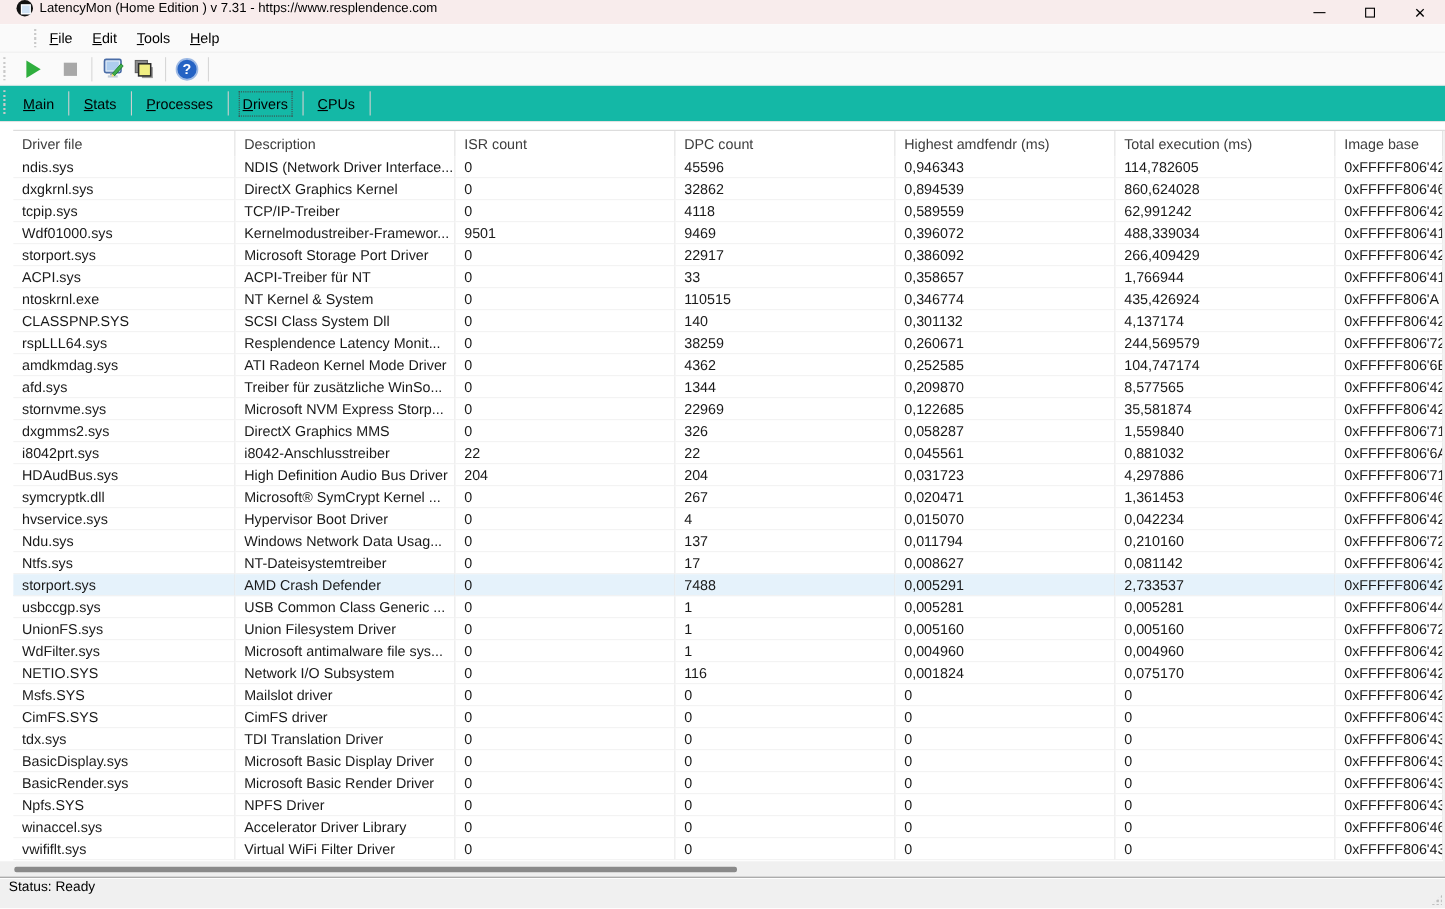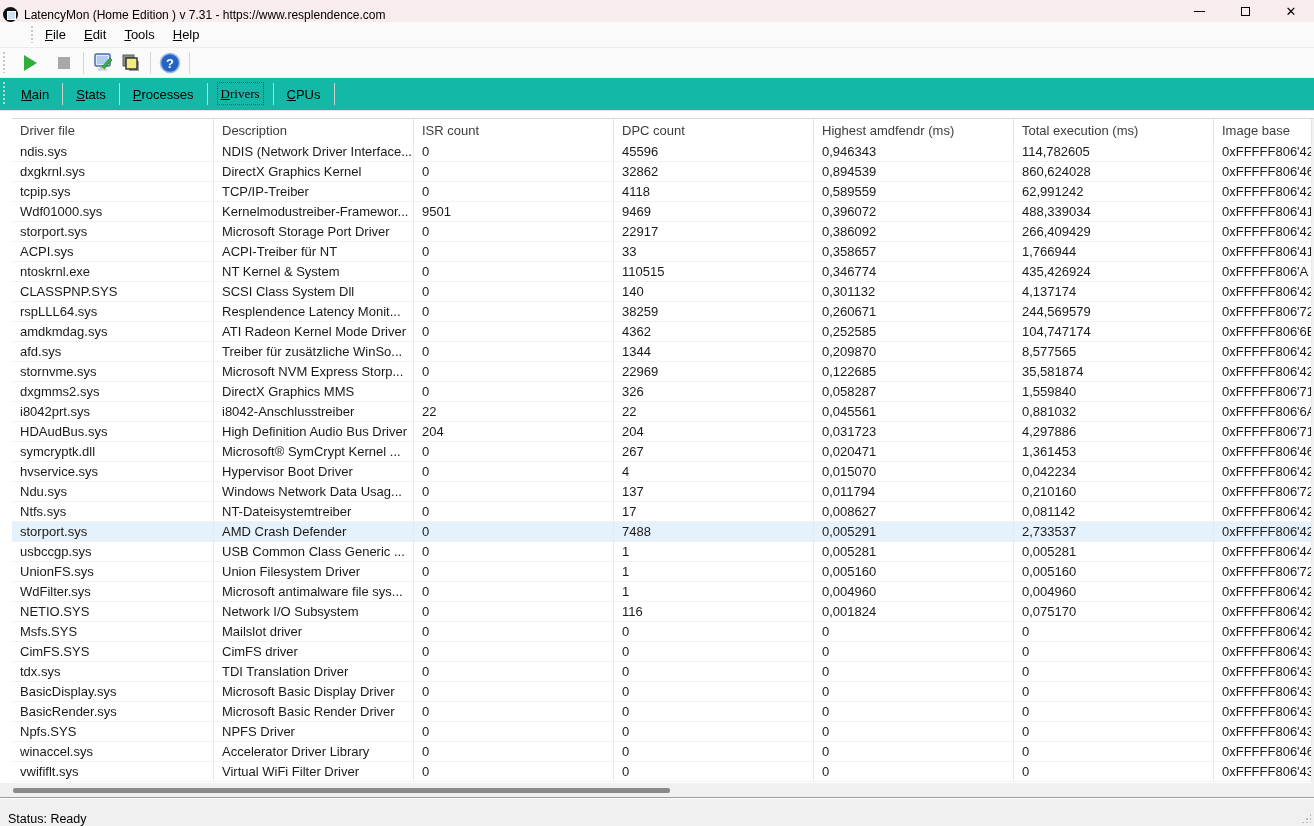--- a/index.html
+++ b/index.html
@@ -1,20 +1,20 @@
 <!DOCTYPE html>
 <html style="--titlebar_bg: #f8ecec; --play_green: #2fae3e; --stop_gray: #a8a8a8; --help_blue: #2563c4; --copy_yellow: #f0ee82; --selected_row: #e5f2fb; --scroll_track: #f0f0f0; --scroll_thumb: #9c9c9c; --statusbar_bg: #f0f0f0;"><head>
 <meta charset="utf-8">
 <style>
   * { box-sizing: border-box; margin: 0; padding: 0; }
   html,body { width:1314px; height:826px; background:#fff; font-family:"Liberation Sans", sans-serif; color:#000; }
   .window { position:relative; width:1314px; height:826px; overflow:hidden; background:#fff; }
 
   
-  .titlebar { height:22px; background:var(--titlebar_bg,#f8ecec); display:flex; align-items:flex-end; padding-left:3px; font-size:12px; }
+  .titlebar { height:22px; background:var(--titlebar_bg,#f8ecec); display:flex; align-items:flex-start; padding-left:15px; font-size:12px; }
   .app-icon { width:15px; height:15px; border-radius:50%; background:#111; margin-right:6px; position:relative; flex:0 0 auto; }
   .app-icon::after { content:""; position:absolute; left:4px; top:4px; width:7px; height:7px; background:#cfe2f5; border:1px solid #fff; }
   .title-text { white-space:nowrap; }
   .win-controls { margin-left:auto; display:flex; height:22px; }
   .win-btn { width:46px; display:flex; align-items:center; justify-content:center; font-size:13px; }
   .glyph-min { width:11px; height:1px; background:#000; }
   .glyph-max { width:9px; height:9px; border:1px solid #000; }
   .glyph-close { font-size:13px; line-height:1; }
 
   
@@ -29,21 +29,21 @@
   .toolbar { height:30px; display:flex; align-items:center; background:#fafafa; border-bottom:1px solid #ededed; }
   .tool-btn { width:28px; height:26px; display:flex; align-items:center; justify-content:center; }
   .tool-sep { width:1px; height:22px; background:#d7d7d7; margin:0 5px; }
   .icon-play { width:0; height:0; border-left:13px solid var(--play_green,#2fae3e); border-top:8px solid transparent; border-bottom:8px solid transparent; }
   .icon-stop { width:12px; height:12px; background:var(--stop_gray,#a8a8a8); }
 
   
   .tabbar { height:33px; background:#14b8a6; display:flex; align-items:center; font-size:13px; border-bottom:1px solid #e2e2e2; }
   .tab { padding:5px 13px; }
   .tab-sep { width:1px; height:22px; background:#cfcfcf; }
-  .tab.selected span { outline:1px dotted #444; outline-offset:3px;font-family:Liberation Serif, serif; }
+  .tab.selected span { outline:1px dotted #444; outline-offset:3px; }
   .gap-strip { height:7px; background:#fff; }
 
   
   .table-wrap { position:absolute; top:118px; left:12px; width:1314px; height:665px; border-top:1px solid #dadada; background:#fff; }
   .table-content { position:absolute; left:0; top:0; right:14px; bottom:0; overflow:hidden; }
   .theader, .trow { display:grid; grid-template-columns:202px 200px 200px 200px 200px 200px 1fr; }
   .theader { height:23px; }
   .theader .cell { font-size:13px; color:#3d3d3d; border-right:1px solid #e2e2e2; padding:4px 0 0 8px; white-space:nowrap; overflow:hidden; }
   .trow { height:20px; }
   .trow .cell { font-size:13px; color:#1a1a1a; border-right:1px solid #e9e9e9; border-bottom:1px solid #f2f2f2; padding:2px 0 0 8px; white-space:nowrap; overflow:hidden; }
@@ -52,21 +52,21 @@
   
   .vscroll { position:absolute; top:0; right:0; width:14px; height:665px; background:var(--scroll_track,#f0f0f0); }
   .vscroll .arrow-up, .vscroll .arrow-down { position:absolute; left:0; width:14px; height:16px; display:flex; align-items:center; justify-content:center; font-size:8px; color:#8b8b8b; }
   .vscroll .arrow-up { top:0; }
   .vscroll .arrow-down { bottom:0; }
   .vscroll .thumb { position:absolute; left:2px; top:17px; width:10px; height:85px; background:var(--scroll_thumb,#9c9c9c); }
   .hscroll { position:absolute; top:783px; left:0; width:1314px; height:15px; background:var(--scroll_track,#f0f0f0); border-bottom:1px solid #9b9b9b; }
   .hscroll .thumb { position:absolute; left:13px; top:5px; width:657px; height:5px; background:#8a8a8a; border-radius:2px; }
 
   
-  .statusbar { position:absolute; top:799px; left:0; width:1314px; height:27px; background:var(--statusbar_bg,#f0f0f0); display:flex; align-items:flex-end; padding-left:8px; font-size:12.5px; }
+  .statusbar { position:absolute; top:799px; left:0; width:1314px; height:27px; background:var(--statusbar_bg,#f0f0f0); display:flex; align-items:flex-start; padding-left:8px; font-size:12.5px; }
   .resize-grip { position:absolute; right:3px; bottom:3px; width:10px; height:10px;
                  background-image:radial-gradient(circle at 2px 2px,#bdbdbd 1px,transparent 1.5px);
                  background-size:4px 4px; clip-path:polygon(100% 0,100% 100%,0 100%); }
 
   svg { display:block; }
 </style>
 </head>
 <body>
 
 <div class="window">

